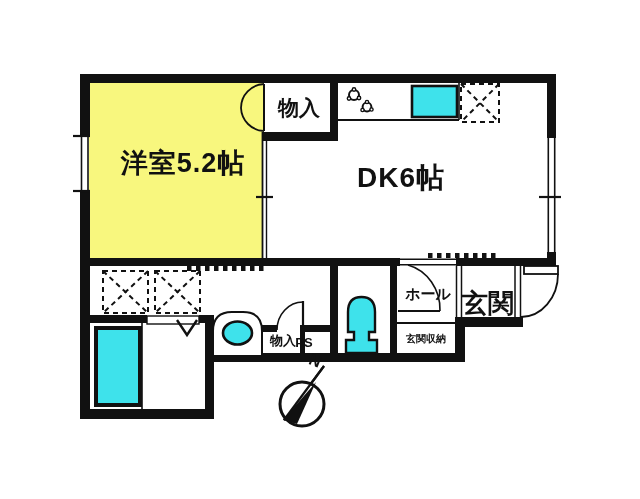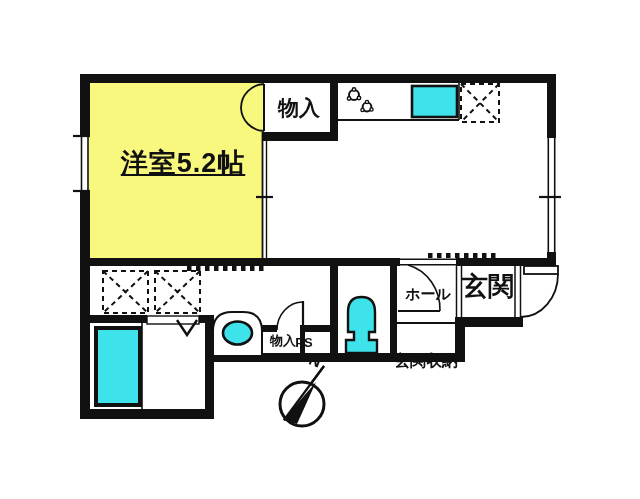--- a/index.html
+++ b/index.html
@@ -1,27 +1,27 @@
 <!DOCTYPE html>
 <html style="--room-yellow: #F8F77E; --fixture-cyan: #3EE2EB; --line: #111111; --bg: #FFFFFF;"><head>
 <meta charset="utf-8">
 <style>
   html,body{margin:0;padding:0;background:#fff;}
   #stage{position:relative;width:640px;height:499px;background:var(--bg,#fff);overflow:hidden;
          font-family:"Liberation Sans","DejaVu Sans",sans-serif;}
   #plan-svg{position:absolute;left:0;top:0;}
   .lbl{position:absolute;transform:translate(-50%,-50%);color:#111;white-space:nowrap;
        font-family:"Liberation Sans","DejaVu Sans",sans-serif;font-weight:600;}
-  .lbl-western{font-size:27px;letter-spacing:1px;text-decoration:underline;}
+  .lbl-western{font-size:27px;letter-spacing:1px;}
   .lbl-dk{font-size:28px;letter-spacing:1px;}
   .lbl-closet-top{font-size:21px;}
   .lbl-hall{font-size:15px;font-weight:600;margin-left:7px;}
   .lbl-entrance{font-size:26px;}
   .lbl-small{font-size:13px;font-weight:600;}
-  .lbl-storage-entry{font-size:16px;margin-top:22px;}
+  .lbl-storage-entry{font-size:10px;}
   .lbl-north{font-size:16px;font-weight:bold;transform:translate(-50%,-50%) rotate(22deg);}
 </style>
 </head>
 <body>
 
 <div id="stage">
   <svg id="plan-svg" width="640" height="499" viewBox="0 0 640 499">
 
     <rect x="89" y="83" width="174" height="175" style="fill:var(--room-yellow)"></rect>
 
@@ -149,20 +149,21 @@
 
     <g>
       <line x1="284" y1="420" x2="324" y2="366" stroke="#111" stroke-width="2.2"></line>
       <circle cx="302" cy="404" r="22" fill="#fff" stroke="#111" stroke-width="3"></circle>
       <line x1="284" y1="420" x2="324" y2="366" stroke="#111" stroke-width="2.2"></line>
       <polygon points="316,382 283,420 297,424" fill="#111"></polygon>
     </g>
   </svg>
 
   <div class="lbl lbl-western" style="left:183px;top:163px;">洋室5.2帖</div>
+  <div class="lbl lbl-dk" style="left:401px;top:178px;">DK6帖</div>
   <div class="lbl lbl-closet-top" style="left:299px;top:108px;">物入</div>
   <div class="lbl lbl-hall" style="left:421px;top:294px;">ホール</div>
-  <div class="lbl lbl-entrance" style="left:488px;top:286px;">玄関</div>
+  <div class="lbl lbl-entrance" style="left:488px;top:303px;">玄関</div>
   <div class="lbl lbl-storage-entry" style="left:426px;top:339px;">玄関収納</div>
   <div class="lbl lbl-small" style="left:283px;top:341px;">物入</div>
   <div class="lbl lbl-small" style="left:304px;top:342px;">PS</div>
   <div class="lbl lbl-north" style="left:315px;top:361px;">N</div>
 </div>
 
 </body></html>

